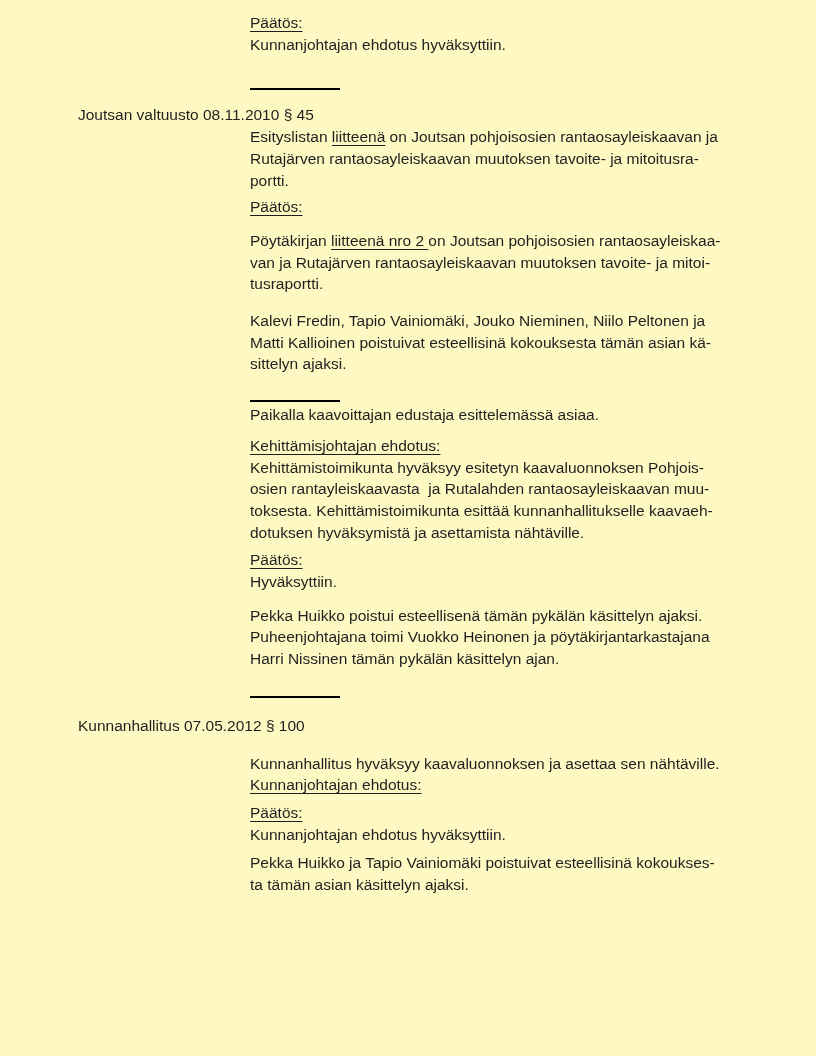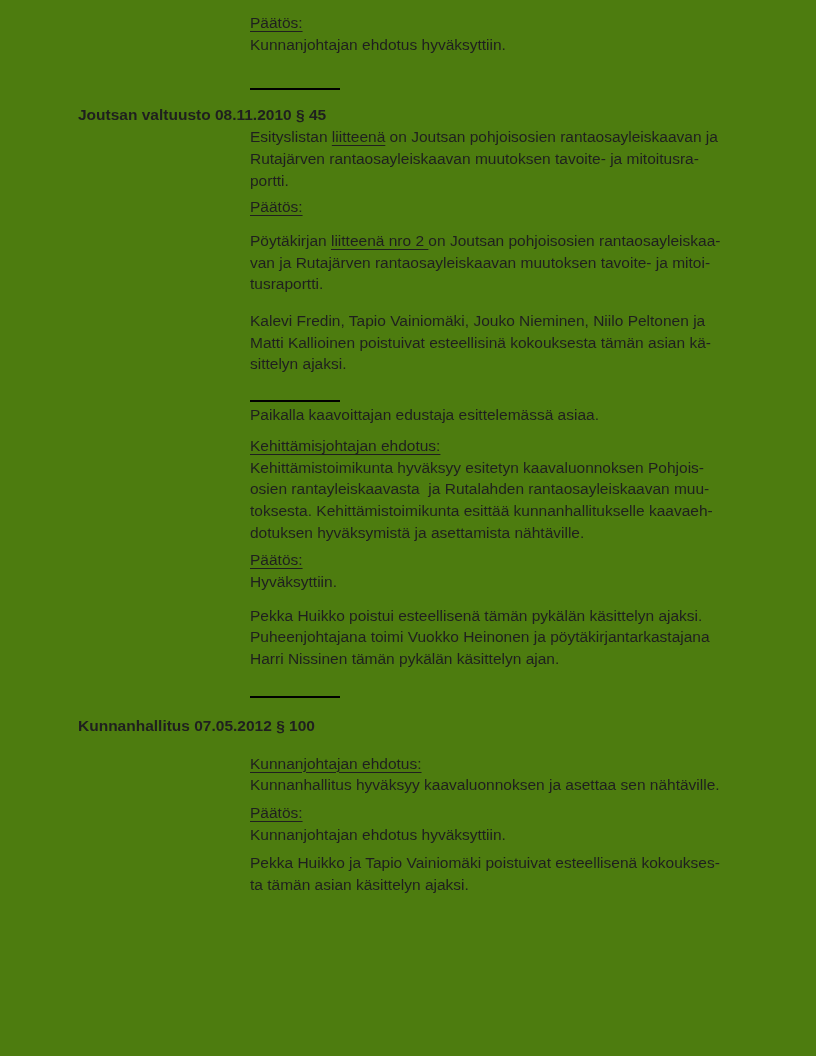--- a/index.html
+++ b/index.html
@@ -4,21 +4,21 @@
 <style>
   html, body {
     margin: 0;
     padding: 0;
     background: #ffffff;
   }
   .page {
     position: relative;
     width: 816px;
     height: 1056px;
-    background: #4d7c0f;
+    background: #fef9c3;
     overflow: hidden;
     font-family: "Liberation Sans", "DejaVu Sans", sans-serif;
     font-size: 15.5px;
     line-height: 21.7px;
     color: #1f1f1f;
   }
   .doc {
     margin-left: 78px;
     margin-right: 70px;
   }
@@ -28,21 +28,21 @@
     text-decoration: underline;
     text-underline-offset: 3px;
     text-decoration-thickness: 1px;
   }
   .sep {
     margin-left: 172px;
     width: 90px;
     height: 0;
     border-top: 2px solid #000000;
   }
-  .heading { white-space: pre-wrap; font-weight: bold; }
+  .heading { white-space: pre-wrap; }
 </style>
 </head>
 <body>
 
 <div class="page">
   <div class="doc">
 
     <div class="ind" style="margin-top:12px">
       <div class="line u">Päätös:</div>
       <div class="line">Kunnanjohtajan ehdotus hyväksyttiin.</div>
@@ -100,28 +100,28 @@
       <div class="line">Puheenjohtajana toimi Vuokko Heinonen ja pöytäkirjantarkastajana</div>
       <div class="line">Harri Nissinen tämän pykälän käsittelyn ajan.</div>
     </div>
 
     <div class="sep" style="margin-top:26px"></div>
 
     <div class="heading" style="margin-top:17px">Kunnanhallitus 07.05.2012 § 100</div>
 
 
     <div class="ind" style="margin-top:16px">
+      <div class="line">Kunnanhallitus hyväksyy kaavaluonnoksen ja asettaa sen nähtäville.</div>
       <div class="line u">Kunnanjohtajan ehdotus:</div>
-      <div class="line">Kunnanhallitus hyväksyy kaavaluonnoksen ja asettaa sen nähtäville.</div>
     </div>
 
     <div class="ind" style="margin-top:6px">
       <div class="line u">Päätös:</div>
       <div class="line">Kunnanjohtajan ehdotus hyväksyttiin.</div>
     </div>
 
     <div class="ind" style="margin-top:7px">
-      <div class="line">Pekka Huikko ja Tapio Vainiomäki poistuivat esteellisenä kokoukses-</div>
+      <div class="line">Pekka Huikko ja Tapio Vainiomäki poistuivat esteellisinä kokoukses-</div>
       <div class="line">ta tämän asian käsittelyn ajaksi.</div>
     </div>
 
   </div>
 </div>
 
 </body></html>

